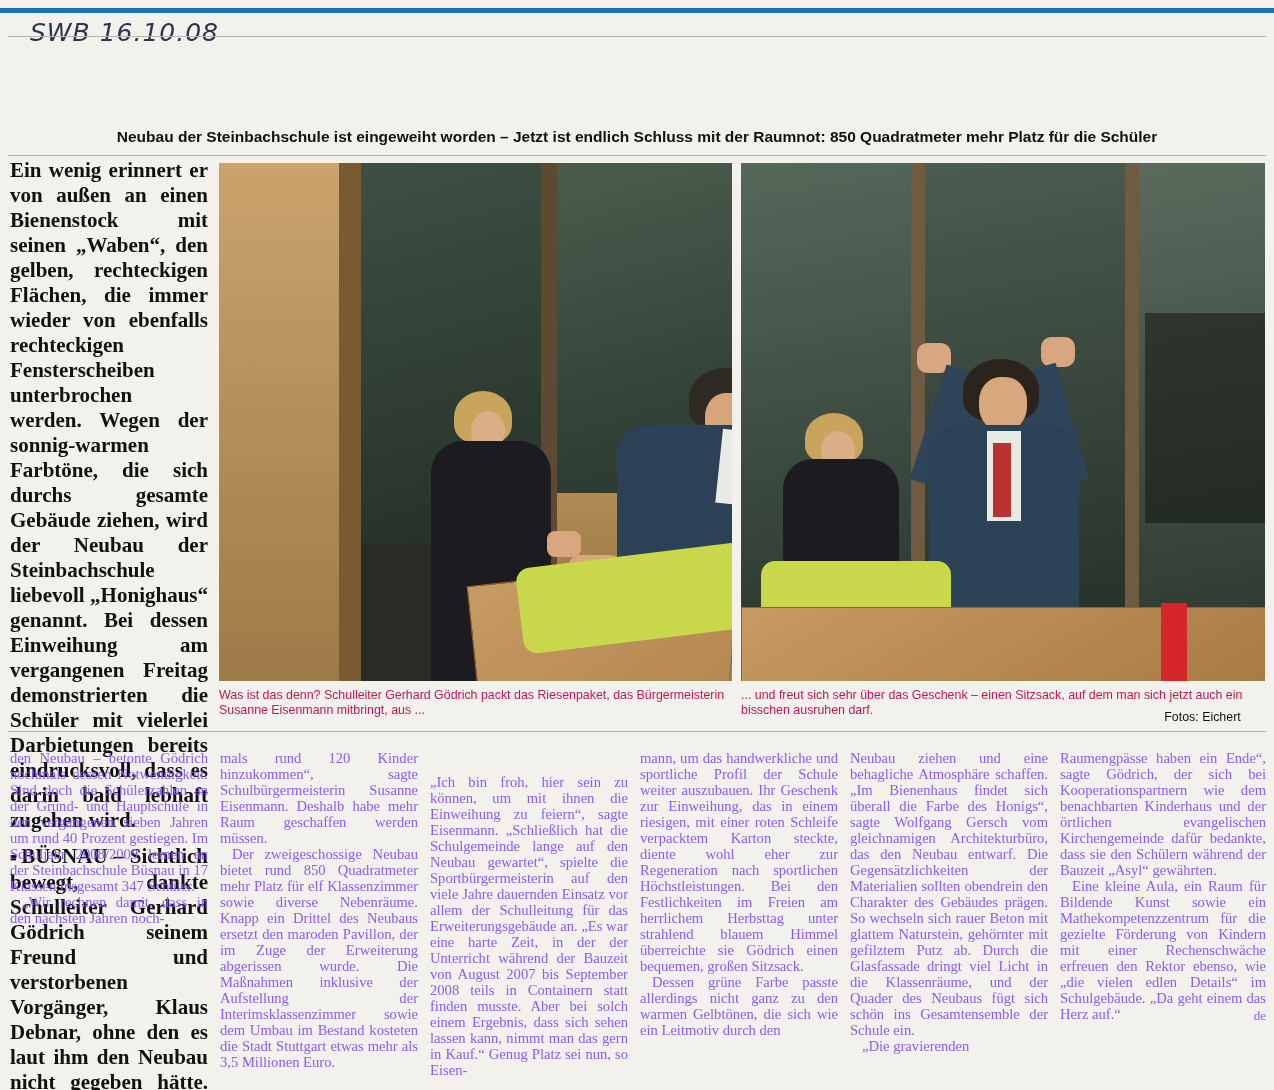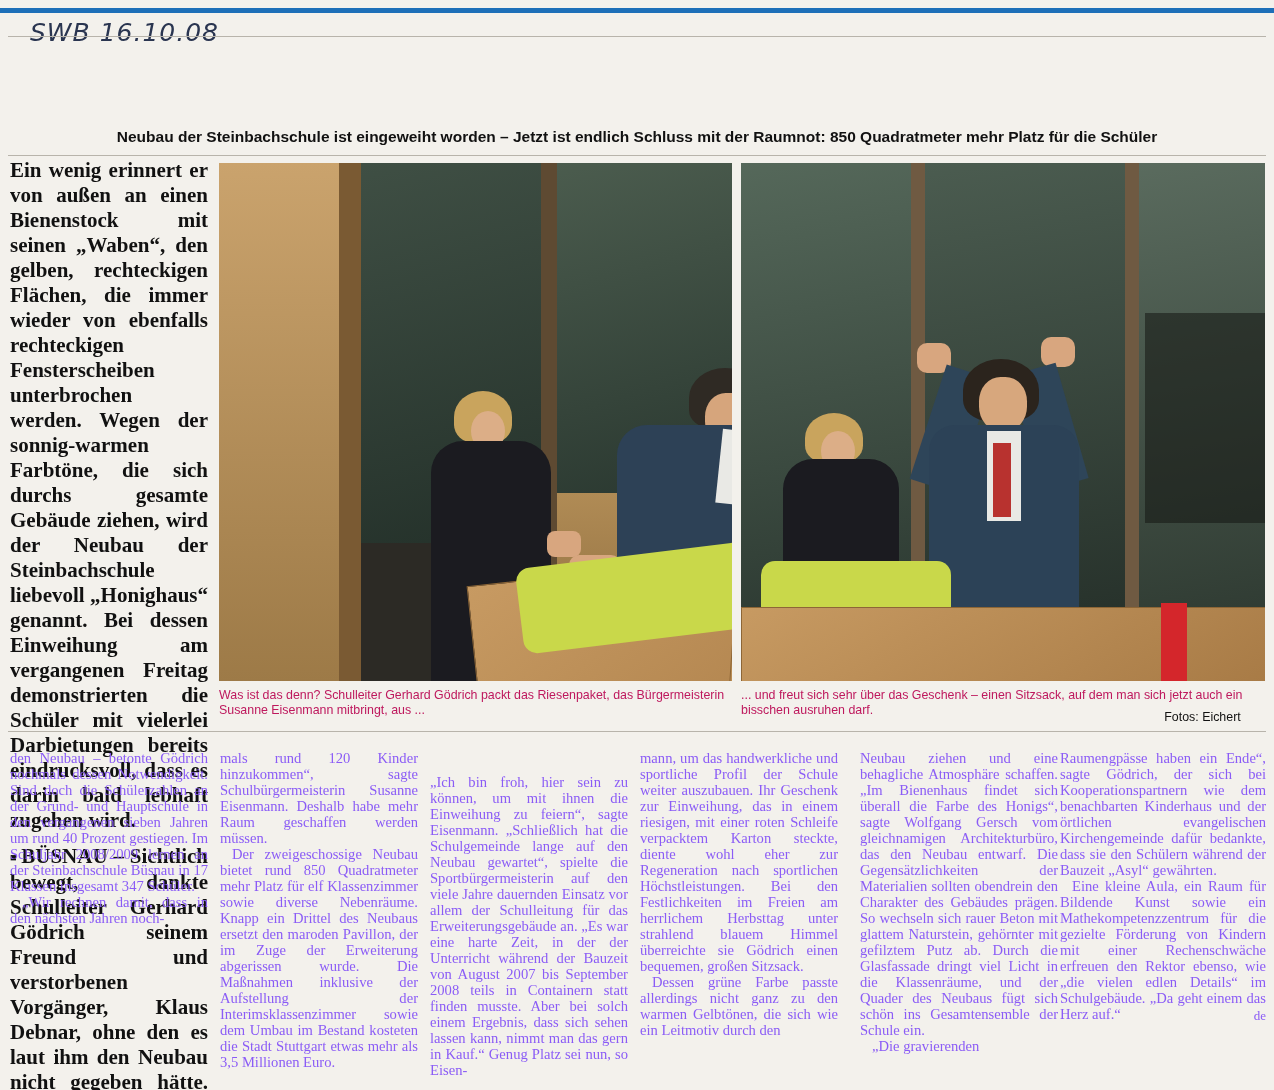--- a/index.html
+++ b/index.html
@@ -150,21 +150,21 @@
     text-align: justify;
     color: #8b5cf6;
     hyphens: auto;
   }
   .col p { margin: 0; }
   .col p + p { text-indent: 12px; }
   .c1 { left: 0; }
   .c2 { left: 210px; }
   .c3 { left: 420px; margin-top: 24px; }
   .c4 { left: 630px; }
-  .c5 { left: 840px; margin-left: 10px; }
+  .c5 { left: 840px; }
   .c6 { left: 1050px; width: 206px; }
   .signoff {
     position: absolute;
     right: 0;
     bottom: -2px;
     font-size: 13px;
   }
   
   .ph-bg { position: absolute; inset: 0; }
   .door-frame {

